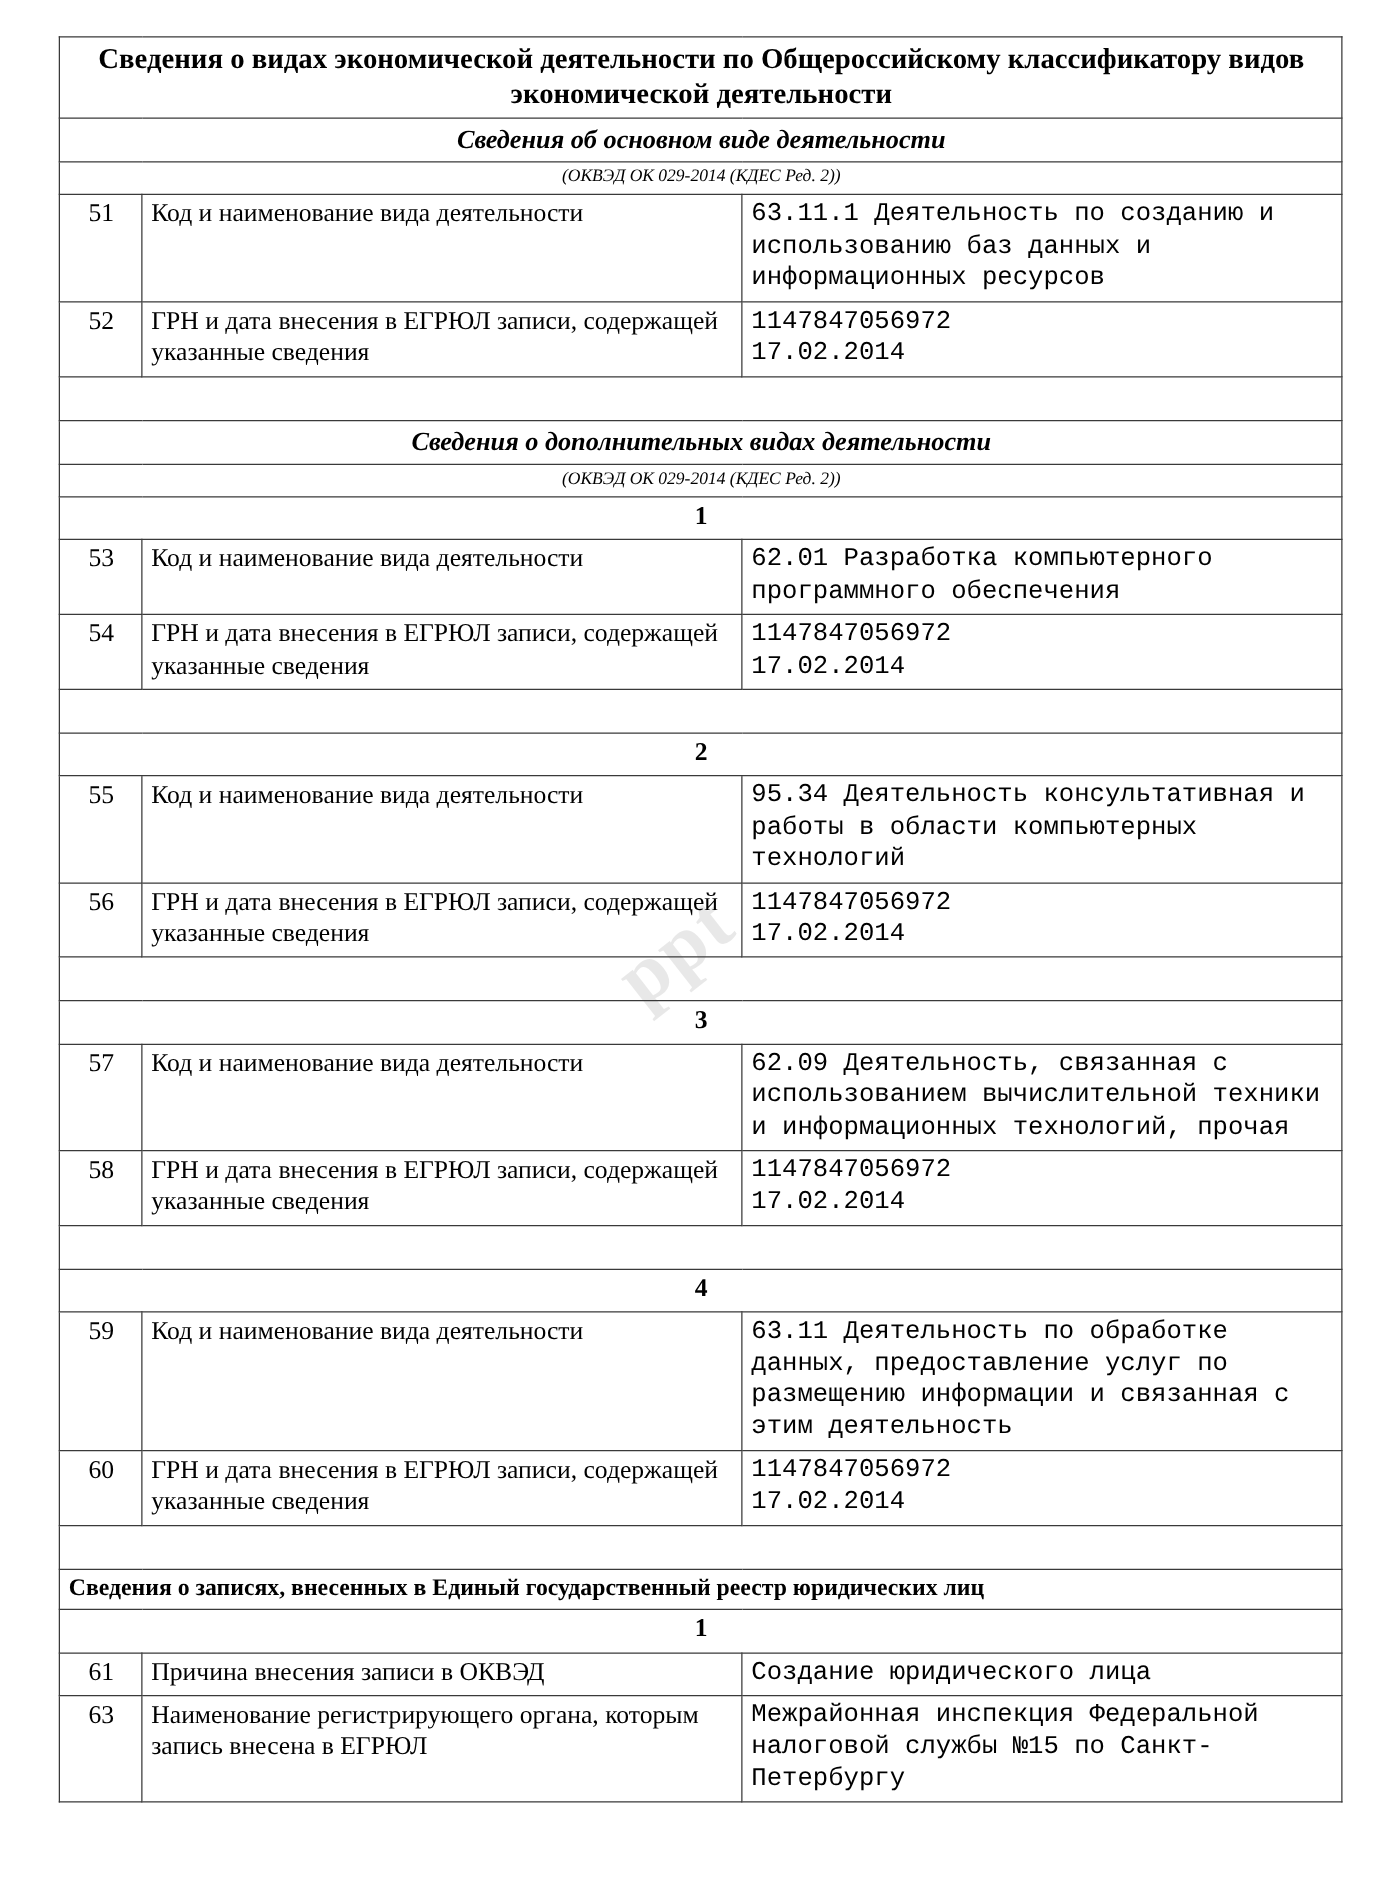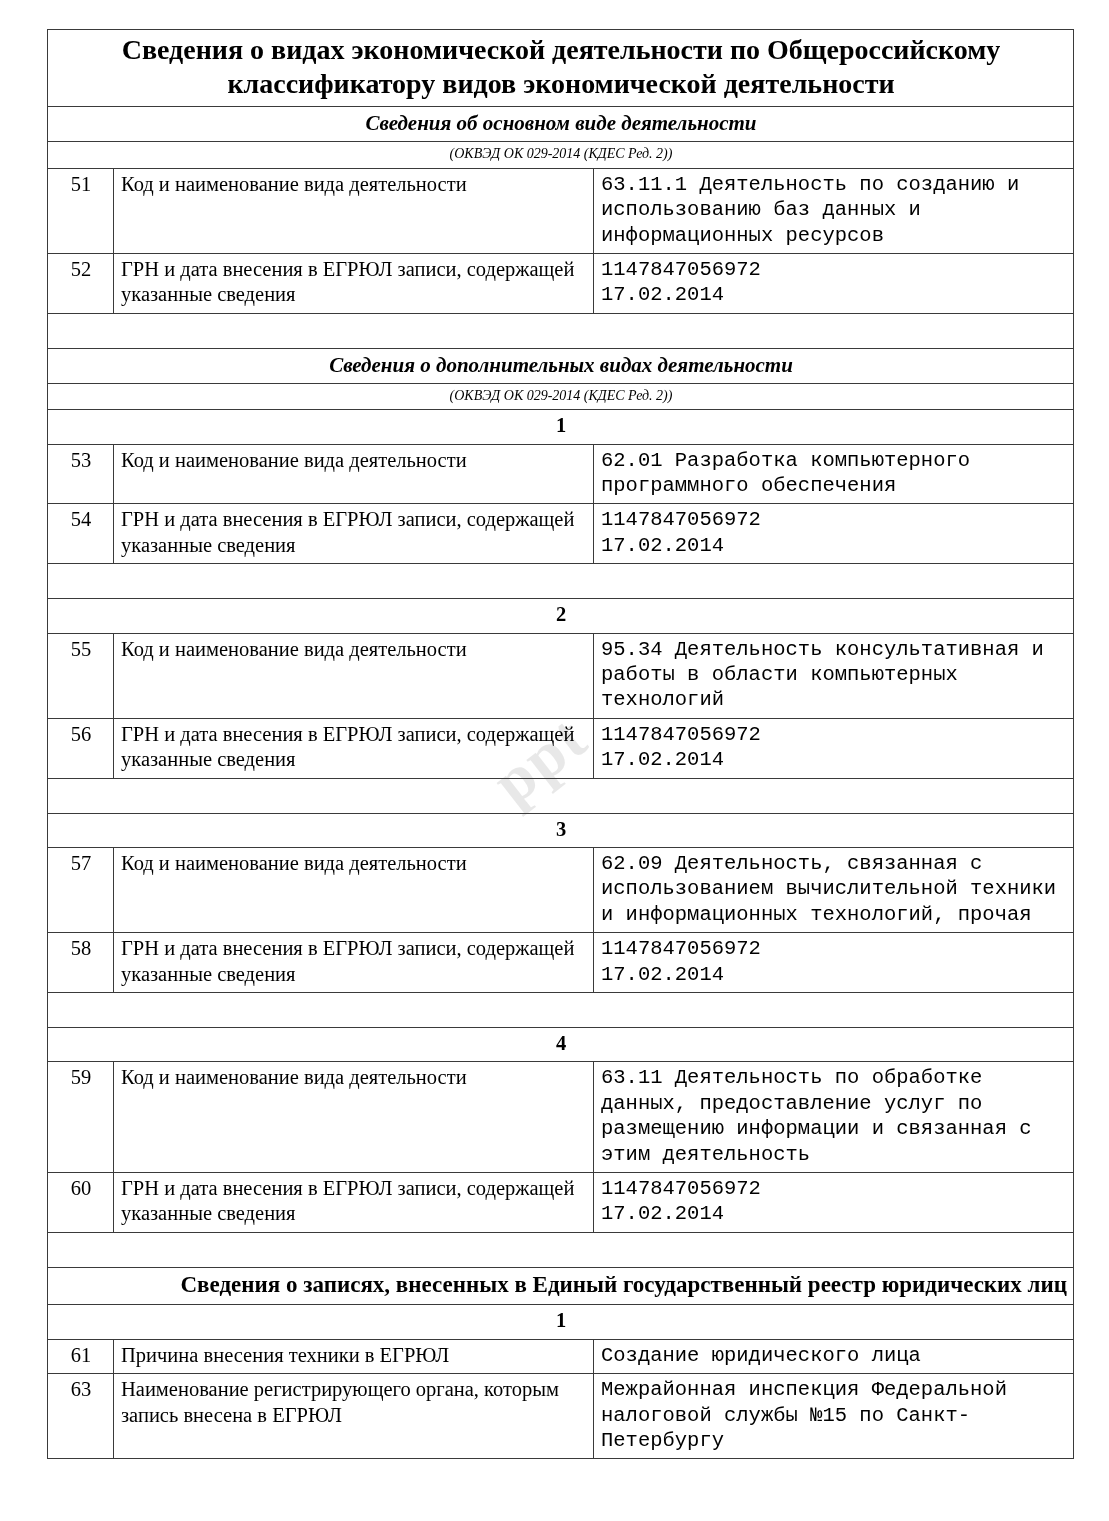--- a/index.html
+++ b/index.html
@@ -76,40 +76,40 @@
   }
 
   
   td.banner {
     text-align: center;
     padding-top: 5px;
     padding-bottom: 6px;
   }
   .title-main {
     font-weight: 700;
-    font-size: 28px;
+    font-size: 23px;
     line-height: 1.22;
     text-align: center;
   }
   .title-italic {
     font-style: italic;
     font-weight: 700;
     font-size: 21px;
     text-align: center;
   }
   .title-okved {
     font-style: italic;
     font-weight: 400;
     font-size: 14px;
     text-align: center;
   }
   .title-bold-wide {
     font-weight: 700;
-    font-size: 23px;
-    text-align: right;
+    font-size: 19px;
+    text-align: left;
   }
   .index-num {
     font-weight: 700;
     font-size: 20.5px;
     text-align: center;
   }
 
   
   tr.spacer td {
     height: 34px;
@@ -266,21 +266,21 @@
       </tr>
 
       <tr>
         <td class="banner" colspan="3">
           <div class="index-num">1</div>
         </td>
       </tr>
 
       <tr>
         <td class="num">61</td>
-        <td>Причина внесения техники в ЕГРЮЛ</td>
+        <td>Причина внесения записи в ОКВЭД</td>
         <td class="val">Создание юридического лица</td>
       </tr>
       <tr>
         <td class="num">63</td>
         <td>Наименование регистрирующего органа, которым запись внесена в ЕГРЮЛ</td>
         <td class="val">Межрайонная инспекция Федеральной налоговой службы №15 по Санкт-Петербургу</td>
       </tr>
 
     </tbody>
   </table>

